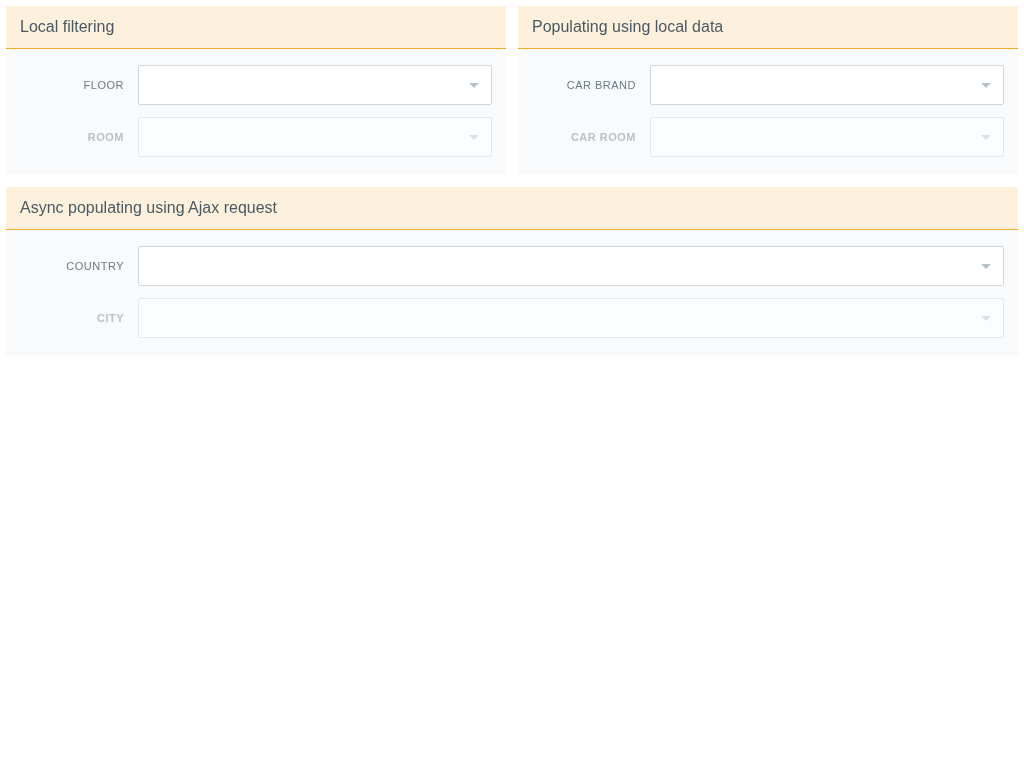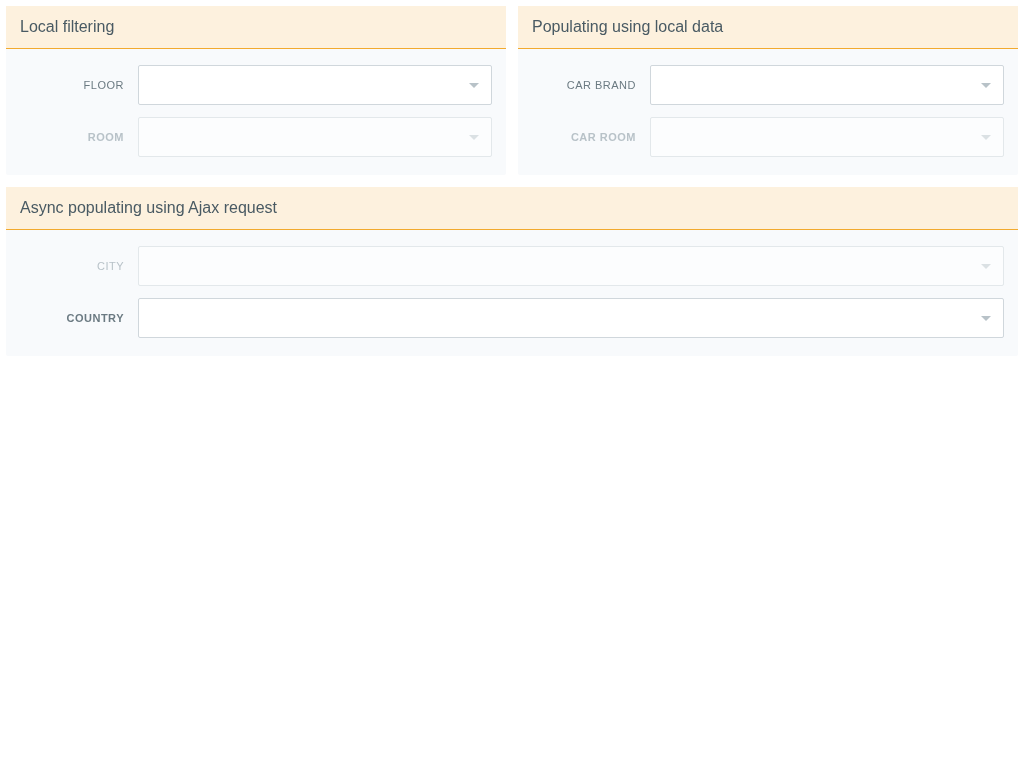--- a/index.html
+++ b/index.html
@@ -136,30 +136,30 @@
 
       </div>
     </div>
 
   </div>
 
   <div class="panel full">
     <div class="panel-header">Async populating using Ajax request</div>
     <div class="panel-body">
 
-      <div class="field disabled">
-        <div class="field-label">CITY</div>
+      <div class="field">
+        <div class="field-label">COUNTRY</div>
         <div class="select">
           <span></span>
           <span class="caret"></span>
         </div>
       </div>
 
-      <div class="field">
-        <div class="field-label">COUNTRY</div>
+      <div class="field disabled">
+        <div class="field-label">CITY</div>
         <div class="select">
           <span></span>
           <span class="caret"></span>
         </div>
       </div>
 
     </div>
   </div>
 
 </div>

